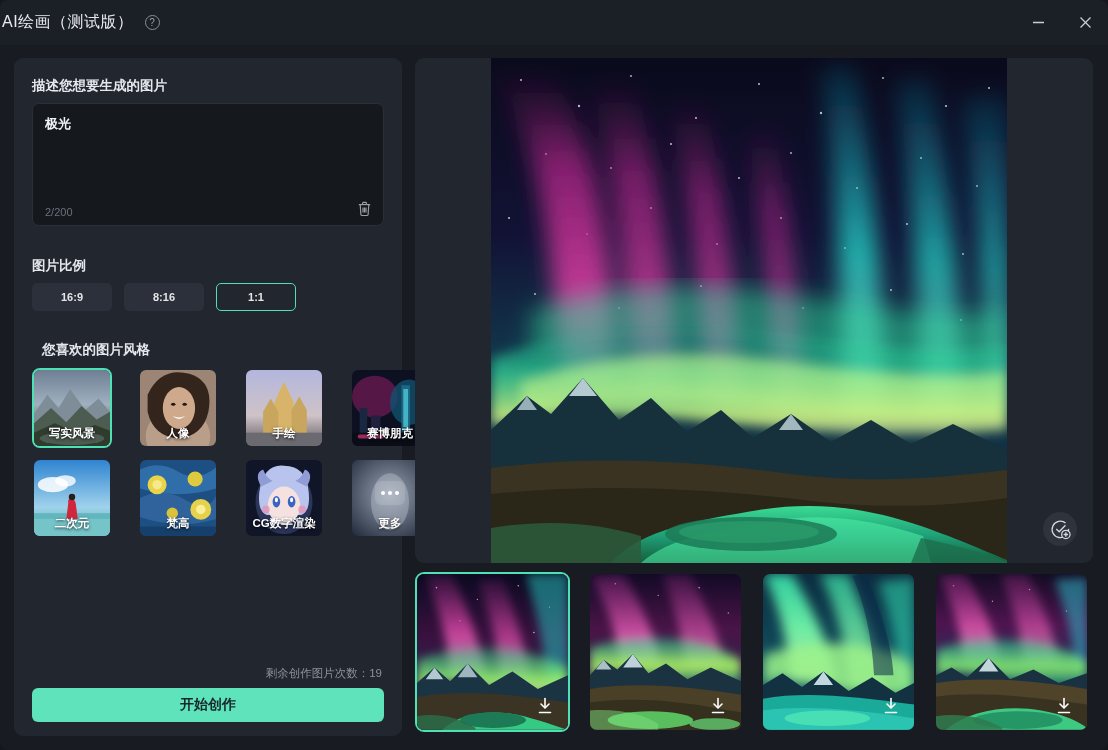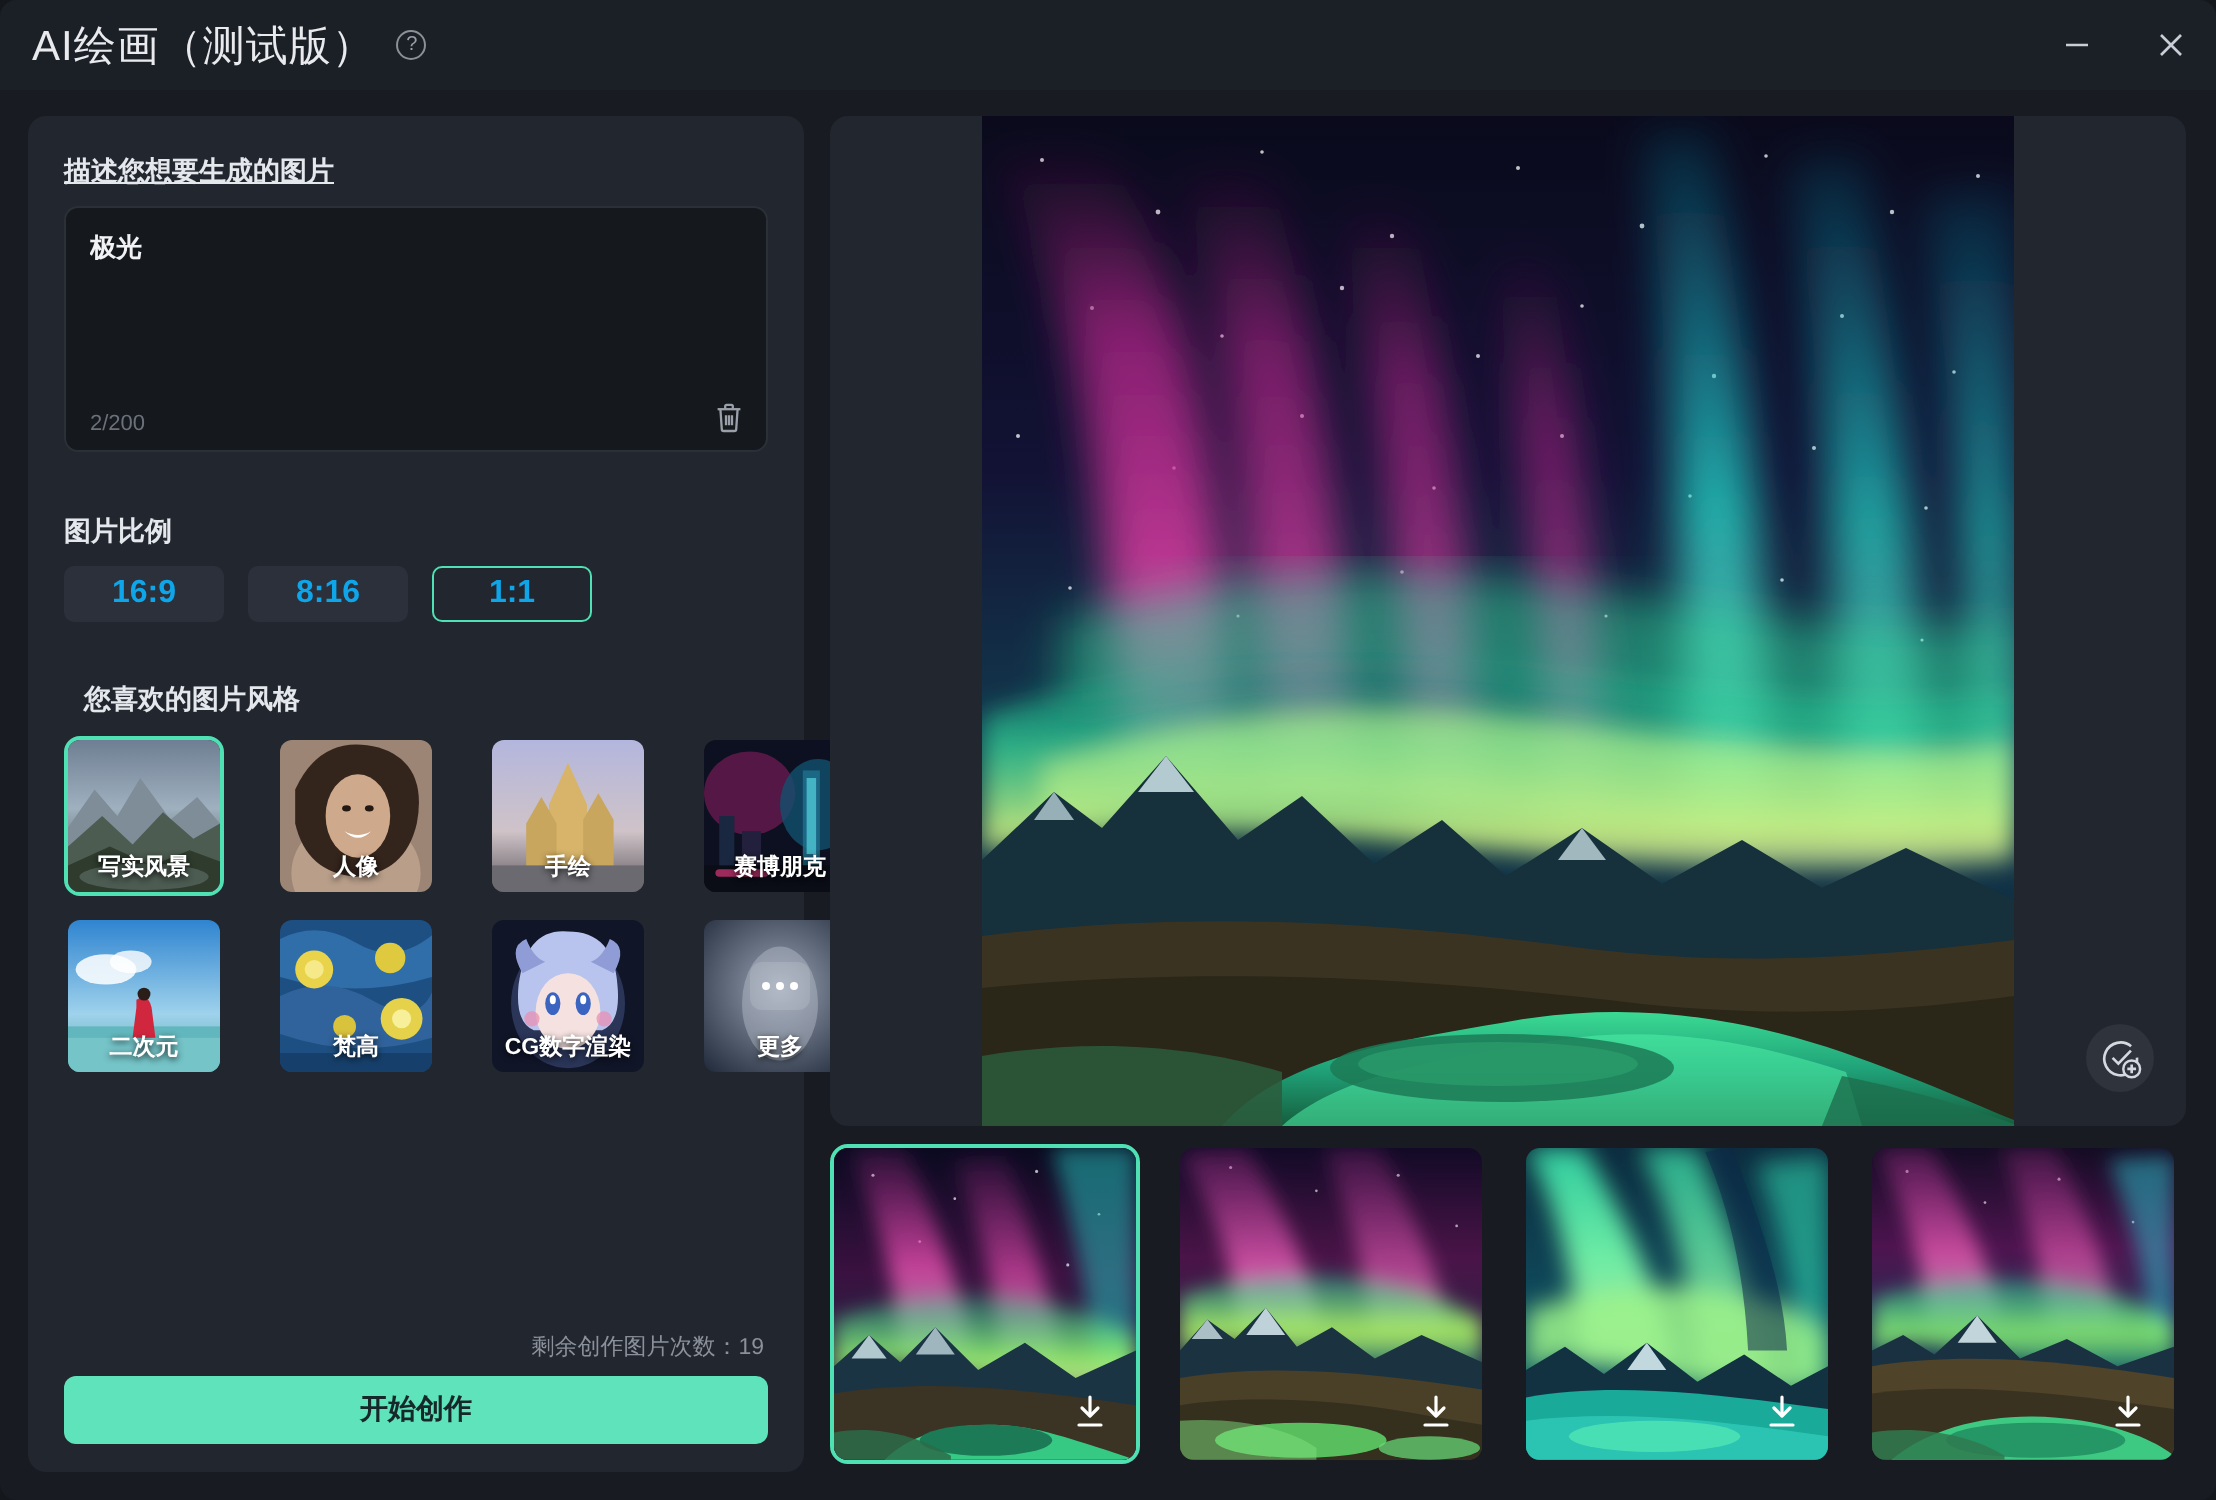--- a/index.html
+++ b/index.html
@@ -18,22 +18,22 @@
   }
 
   
   #titlebar {
     position: absolute; left: 0; top: 0;
     width: 1108px; height: 45px;
     background: #1b1f26;
     display: flex; align-items: center;
   }
   #title-text {
-    margin-left: 16px;
-    font-size: 21px; color: #e8eaed;
+    margin-left: 2px;
+    font-size: 16px; color: #e8eaed;
     letter-spacing: .5px;
   }
   #help-icon {
     margin-left: 11px; width: 15px; height: 15px;
     border-radius: 50%;
     border: 1.2px solid #8a8f98;
     color: #9aa0a9; font-size: 10px; line-height: 13px;
     text-align: center;
     cursor: pointer;
   }
@@ -49,21 +49,21 @@
   
   #left-panel {
     position: absolute; left: 14px; top: 58px;
     width: 388px; height: 678px;
     background: #22262e;
     border-radius: 9px;
   }
   .section-title {
     font-size: 13.5px; color: #e4e7ec; font-weight: bold;
   }
-  #label-prompt { position: absolute; left: 18px; top: 19px; text-decoration: underline; }
+  #label-prompt { position: absolute; left: 18px; top: 19px; }
 
   #prompt-box {
     position: absolute; left: 18px; top: 45px;
     width: 352px; height: 123px;
     background: #15181d;
     border-radius: 7px;
     border: 1px solid #2b3038;
   }
   #prompt-text {
     position: absolute; left: 12px; top: 11px;
@@ -85,21 +85,21 @@
   #label-ratio { position: absolute; left: 18px; top: 199px; }
   #ratio-row {
     position: absolute; left: 18px; top: 225px;
     display: flex; gap: 12px;
   }
   .ratio-btn {
     width: 80px; height: 28px;
     background: #2b303a;
     border: 1px solid transparent;
     border-radius: 5px;
-    color: #0ea5e9; font-size: 16px; font-weight: bold;
+    color: #e5e5e5; font-size: 11px; font-weight: bold;
     display: flex; align-items: center; justify-content: center;
     cursor: pointer;
   }
   .ratio-btn.selected {
     border-color: #4fe0b4;
     background: #22262e;
   }
 
   #label-style { position: absolute; left: 28px; top: 283px; }
   #style-grid {

